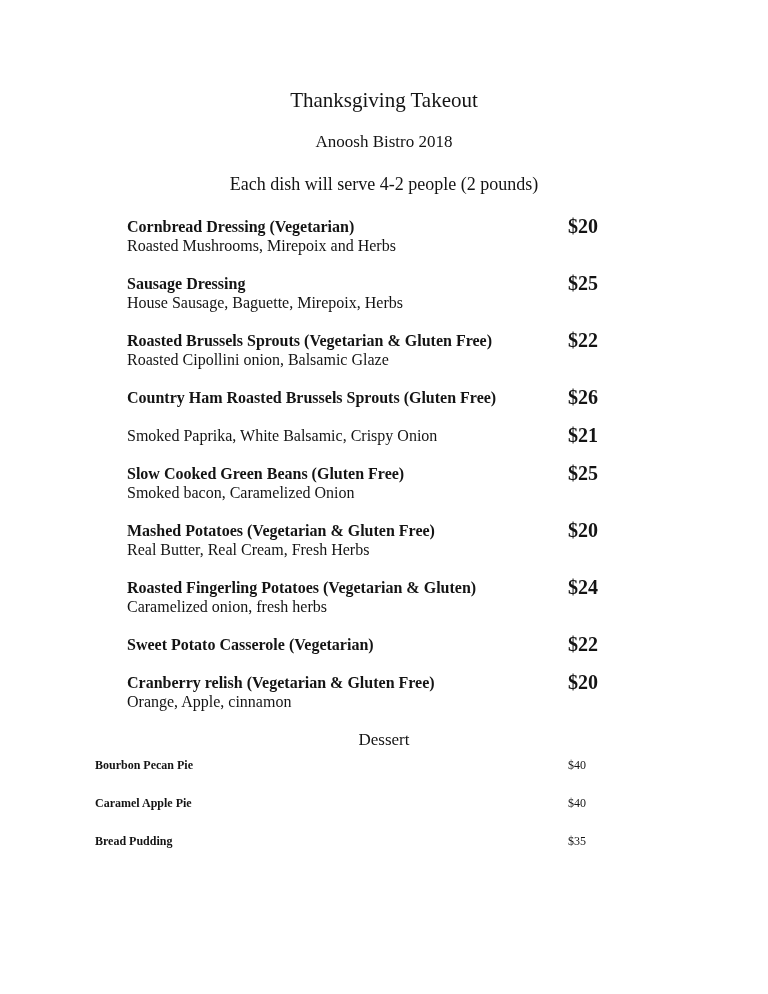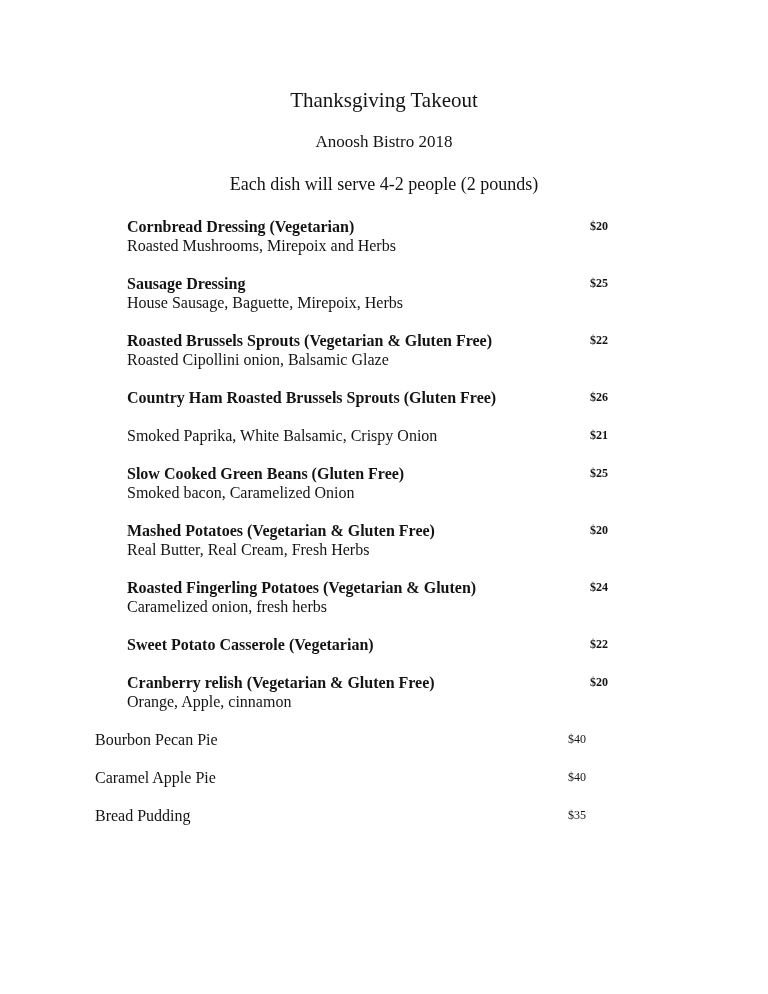--- a/index.html
+++ b/index.html
@@ -15,25 +15,25 @@
   }
   .header { text-align: center; padding-top: 88px; }
   .title { font-size: 21px; line-height: 24px; }
   .subtitle { font-size: 17px; line-height: 20px; margin-top: 20px; }
   .note { text-align: center; font-size: 18px; line-height: 21px; margin-top: 22px; }
   .items { margin-top: 22px; padding-left: 95px; padding-right: 160px; }
   .item { display: flex; align-items: flex-start; margin-bottom: 19px; margin-left: 32px; }
   .item-text { flex: 1 1 auto; }
   .item-name { font-weight: bold; font-size: 16px; line-height: 19px; }
   .item-desc { font-size: 16px; line-height: 19px; }
-  .item-price { flex: 0 0 auto; font-weight: bold; font-size: 12px; line-height: 19px; text-align: right; min-width: 40px; }
+  .item-price { flex: 0 0 auto; font-weight: bold; font-size: 20px; line-height: 19px; text-align: left; min-width: 40px; }
   .dessert-heading { text-align: center; font-size: 17px; line-height: 20px; margin-top: 0px; margin-bottom: 6px; }
   .dessert-items { padding-left: 95px; padding-right: 160px; }
   .dessert-item { display: flex; align-items: flex-start; margin-bottom: 19px; }
-  .dessert-name { flex: 1 1 auto; font-weight: normal; font-size: 16px; line-height: 19px; }
+  .dessert-name { flex: 1 1 auto; font-weight: bold; font-size: 12px; line-height: 19px; }
   .dessert-price { flex: 0 0 auto; font-weight: normal; font-size: 12px; line-height: 19px; text-align: left; min-width: 40px; }
   .wm-blur {
     position: absolute;
     left: 522px;
     top: 879px;
     width: 148px;
     height: 13px;
     background: #ececec;
     filter: blur(4px);
     border-radius: 7px;
@@ -135,20 +135,21 @@
     <div class="item">
       <div class="item-text">
         <div class="item-name">Cranberry relish (Vegetarian &amp; Gluten Free)</div>
         <div class="item-desc">Orange, Apple, cinnamon</div>
       </div>
       <div class="item-price">$20</div>
     </div>
 
   </div>
 
+  <div class="dessert-heading">Dessert</div>
 
   <div class="dessert-items">
 
     <div class="dessert-item">
       <div class="dessert-name">Bourbon Pecan Pie</div>
       <div class="dessert-price">$40</div>
     </div>
 
     <div class="dessert-item">
       <div class="dessert-name">Caramel Apple Pie</div>

